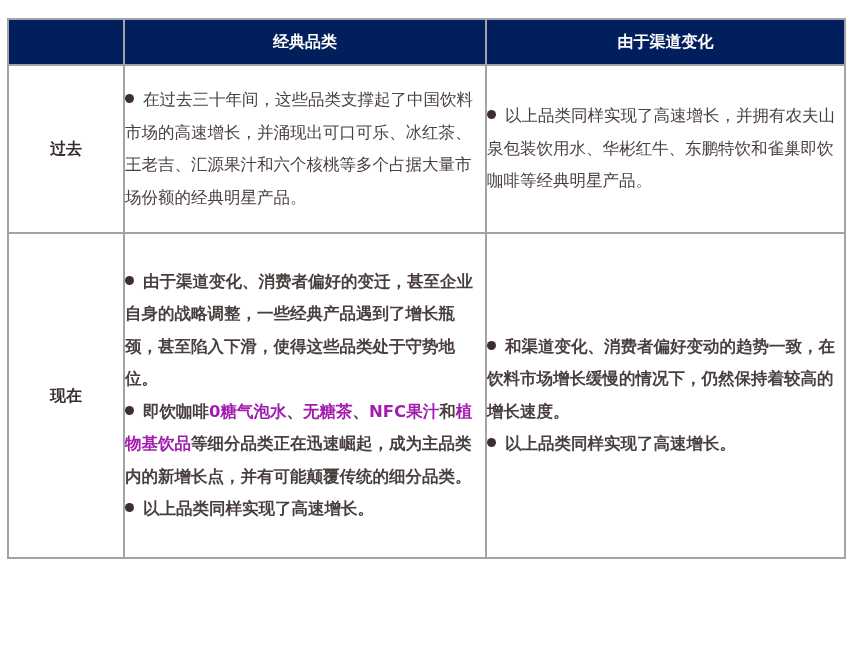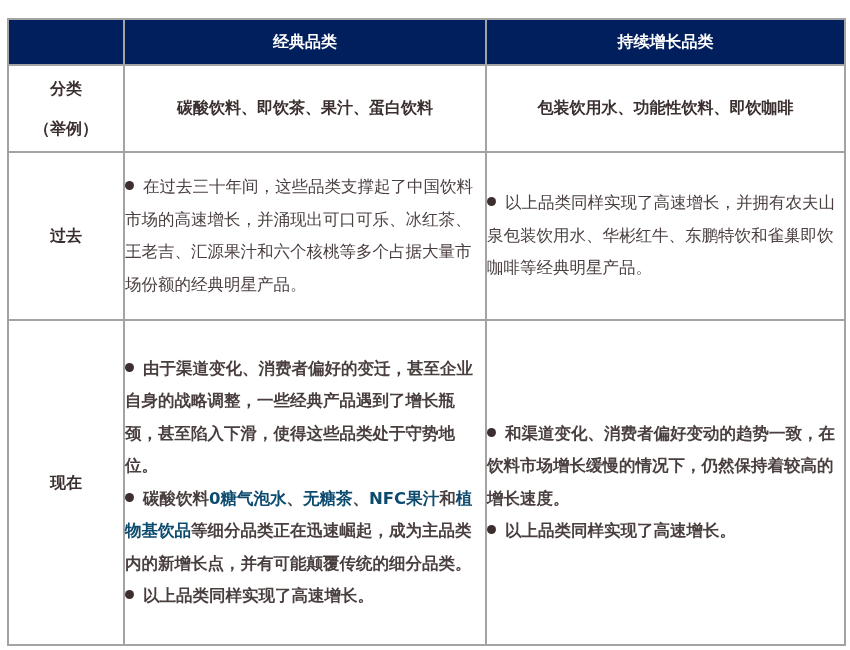--- a/index.html
+++ b/index.html
@@ -59,69 +59,61 @@
       display: inline-block;
       width: 9px;
       height: 9px;
       border-radius: 50%;
       background: #3d2f30;
       margin-right: 9px;
       vertical-align: middle;
       position: relative;
       top: -2px;
     }
-    b.em { color: #0c4a6e; }
+    b.em { color: #a21caf; }
     .row-past td { height: 166px; }
     .row-now td { height: 323px; font-weight: bold; }
   </style>
 </head>
 <body>
 
 <div class="wrap">
   <table class="cmp">
     <colgroup>
       <col style="width:116px">
       <col style="width:362px">
       <col style="width:359px">
     </colgroup>
     <thead>
       <tr>
         <th class="hdr"></th>
         <th class="hdr">经典品类</th>
-        <th class="hdr">持续增长品类</th>
+        <th class="hdr">由于渠道变化</th>
       </tr>
     </thead>
     <tbody>
-      <tr class="row-cat">
-        <td class="rowlabel">
-          <div>分类</div>
-          <div>（举例）</div>
-        </td>
-        <td class="catcell">碳酸饮料、即饮茶、果汁、蛋白饮料</td>
-        <td class="catcell">包装饮用水、功能性饮料、即饮咖啡</td>
-      </tr>
 
       <tr class="row-past">
         <td class="rowlabel">过去</td>
         <td class="body">
           <span class="bullet"></span><span>在过去三十年间，这些品类支撑起了中国饮料市场的高速增长，并涌现出可口可乐、冰红茶、王老吉、汇源果汁和六个核桃等多个占据大量市场份额的经典明星产品。</span>
         </td>
         <td class="body">
           <span class="bullet"></span><span>以上品类同样实现了高速增长，并拥有农夫山泉包装饮用水、华彬红牛、东鹏特饮和雀巢即饮咖啡等经典明星产品。</span>
         </td>
       </tr>
 
       <tr class="row-now">
         <td class="rowlabel">现在</td>
         <td class="body">
           <div>
             <span class="bullet"></span><span>由于渠道变化、消费者偏好的变迁，甚至企业自身的战略调整，一些经典产品遇到了增长瓶颈，甚至陷入下滑，使得这些品类处于守势地位。</span>
           </div>
           <div>
-            <span class="bullet"></span><span>碳酸饮料</span><b class="em">0糖气泡水</b><span>、</span><b class="em">无糖茶</b><span>、</span><b class="em">NFC果汁</b><span>和</span><b class="em">植物基饮品</b><span>等细分品类正在迅速崛起，成为主品类内的新增长点，并有可能颠覆传统的细分品类。</span>
+            <span class="bullet"></span><span>即饮咖啡</span><b class="em">0糖气泡水</b><span>、</span><b class="em">无糖茶</b><span>、</span><b class="em">NFC果汁</b><span>和</span><b class="em">植物基饮品</b><span>等细分品类正在迅速崛起，成为主品类内的新增长点，并有可能颠覆传统的细分品类。</span>
           </div>
           <div>
             <span class="bullet"></span><span>以上品类同样实现了高速增长。</span>
           </div>
         </td>
         <td class="body">
           <div>
             <span class="bullet"></span><span>和渠道变化、消费者偏好变动的趋势一致，在饮料市场增长缓慢的情况下，仍然保持着较高的增长速度。</span>
           </div>
           <div>

